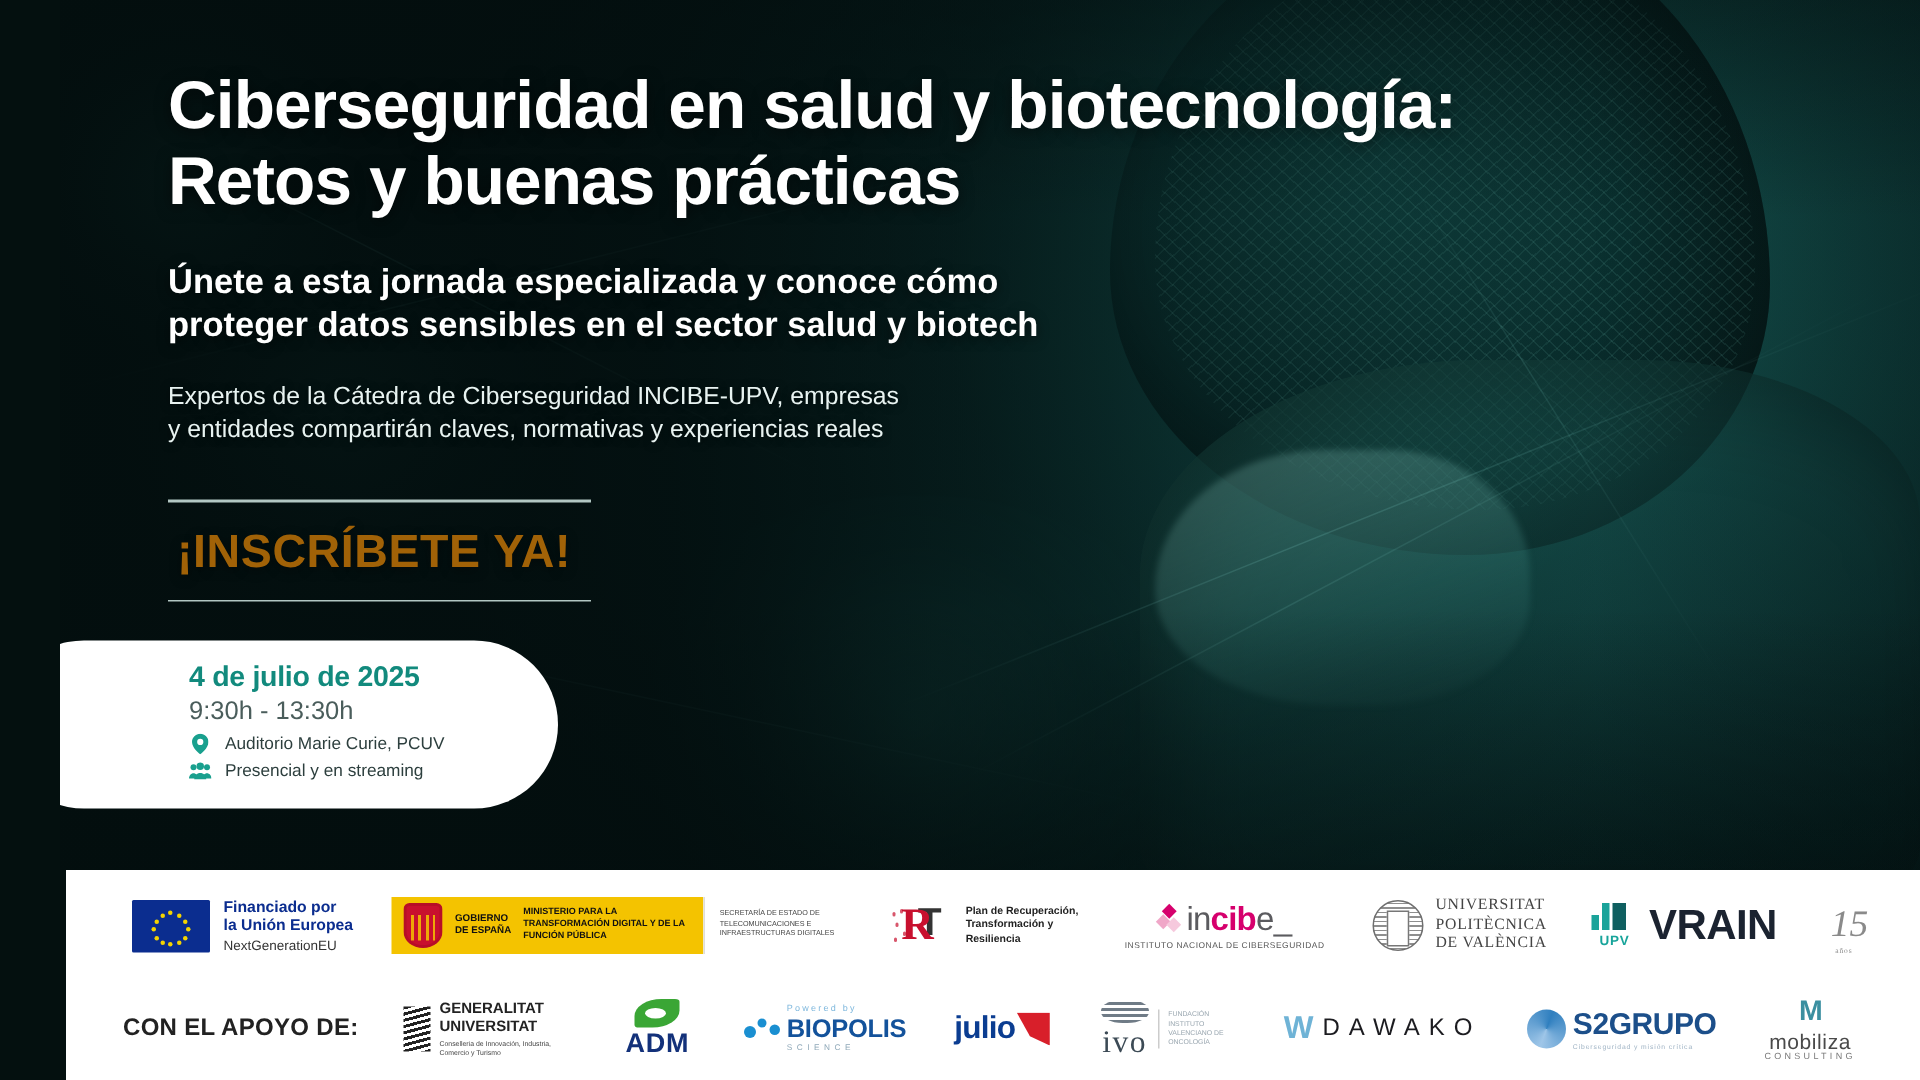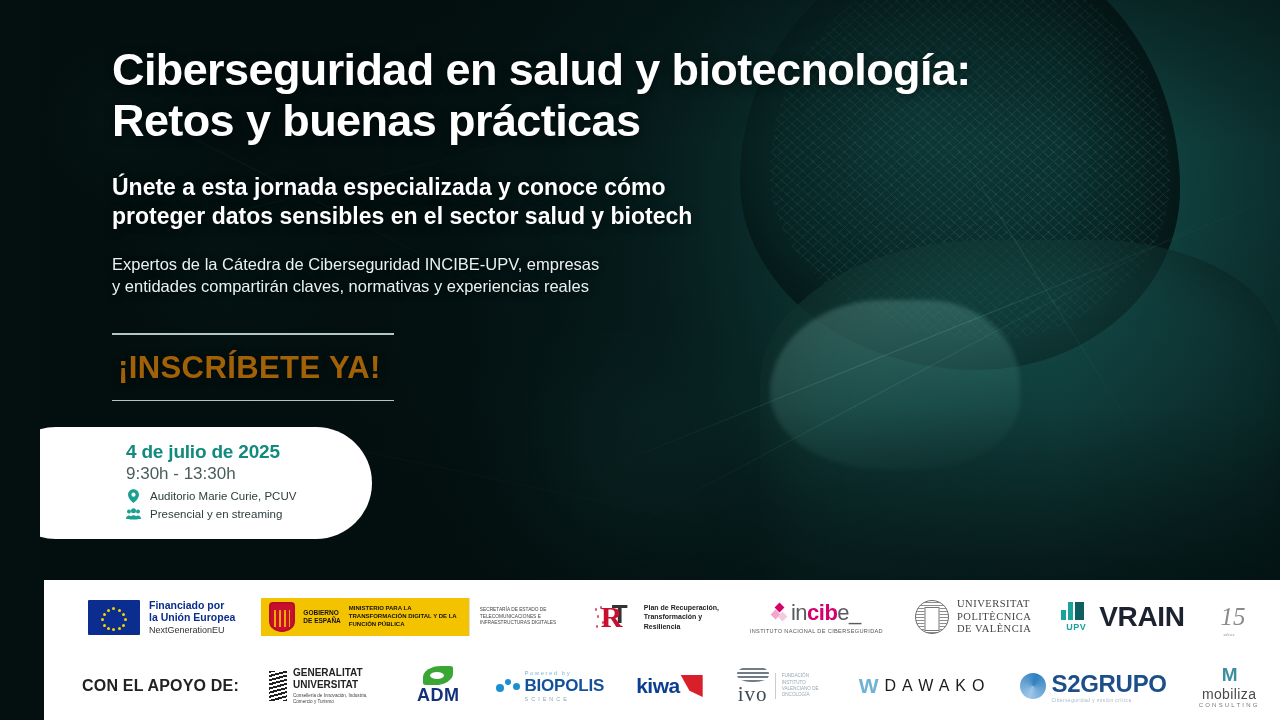--- a/index.html
+++ b/index.html
@@ -245,21 +245,21 @@
   .kiwa-f { width:22px; height:22px; background:#d81f2a; margin-left:1px; clip-path: polygon(0 0, 100% 0, 100% 100%, 40% 72%); }
   .ivo { display:flex; align-items:center; gap:6px; }
   .ivo-mark { width:32px; height:16px; background: repeating-linear-gradient(0deg,#6f7b86 0 2px, #fff 2px 4px); border-radius:50% 50% 45% 45%; }
   .ivo-t { color:#3c4a55; font-size:21px; letter-spacing:1px; font-family:"Liberation Serif", serif; }
   .ivo-f { color:#9aa7b0; font-size:4.6px; line-height:1.4; border-left:1px solid #ccc; padding-left:6px; }
   .dawako { display:flex; align-items:center; gap:8px; }
   .dw-mark { color:#6fb3d6; font-size:21px; font-weight:600; letter-spacing:-2px; }
   .dw-t { color:#1c1c20; font-size:16px; font-weight:400; letter-spacing:6px; }
   .s2g { display:flex; align-items:center; gap:5px; }
   .s2g-mark { width:26px; height:26px; border-radius:50%; background: conic-gradient(from 200deg, #9fc6e8, #2f7fbf, #9fc6e8); }
-  .s2g-t { color:#1c4f8a; font-size:24px; font-weight:700; letter-spacing:-.3px; }
+  .s2g-t { color:#1c4f8a; font-size:20px; font-weight:700; letter-spacing:-.3px; }
   .s2g-s { color:#9fb3c4; font-size:4.5px; letter-spacing:.6px; }
   .mob { display:flex; flex-direction:column; align-items:center; }
   .mob-mark { color:#3b8fa0; font-size:19px; font-weight:700; letter-spacing:-1px; }
   .mob-t1 { color:#4a4a4a; font-size:14px; letter-spacing:.4px; }
   .mob-t2 { color:#7a7a7a; font-size:6px; letter-spacing:2.2px; }
 </style>
 </head>
 <body>
 
 <div class="poster">
@@ -451,21 +451,21 @@
           <i style="left:17px;top:5px;width:7px;height:7px"></i>
         </div>
         <div>
           <div class="bio-t0">Powered by</div>
           <div class="bio-t1">BIOPOLIS</div>
           <div class="bio-t2">SCIENCE</div>
         </div>
       </div>
 
       <div class="logo kiwa" style="margin-right:34px;">
-        <div class="kiwa-t">kiwa</div>
+        <div class="kiwa-t">julio</div>
         <div class="kiwa-f"></div>
       </div>
 
       <div class="logo ivo" style="margin-right:32px;justify-content:space-between;">
         <div style="text-align:center;">
           <div class="ivo-mark"></div>
           <div class="ivo-t">ivo</div>
         </div>
         <div class="ivo-f" style="max-width:52px;">FUNDACIÓN INSTITUTO VALENCIANO DE ONCOLOGÍA</div>
       </div>

